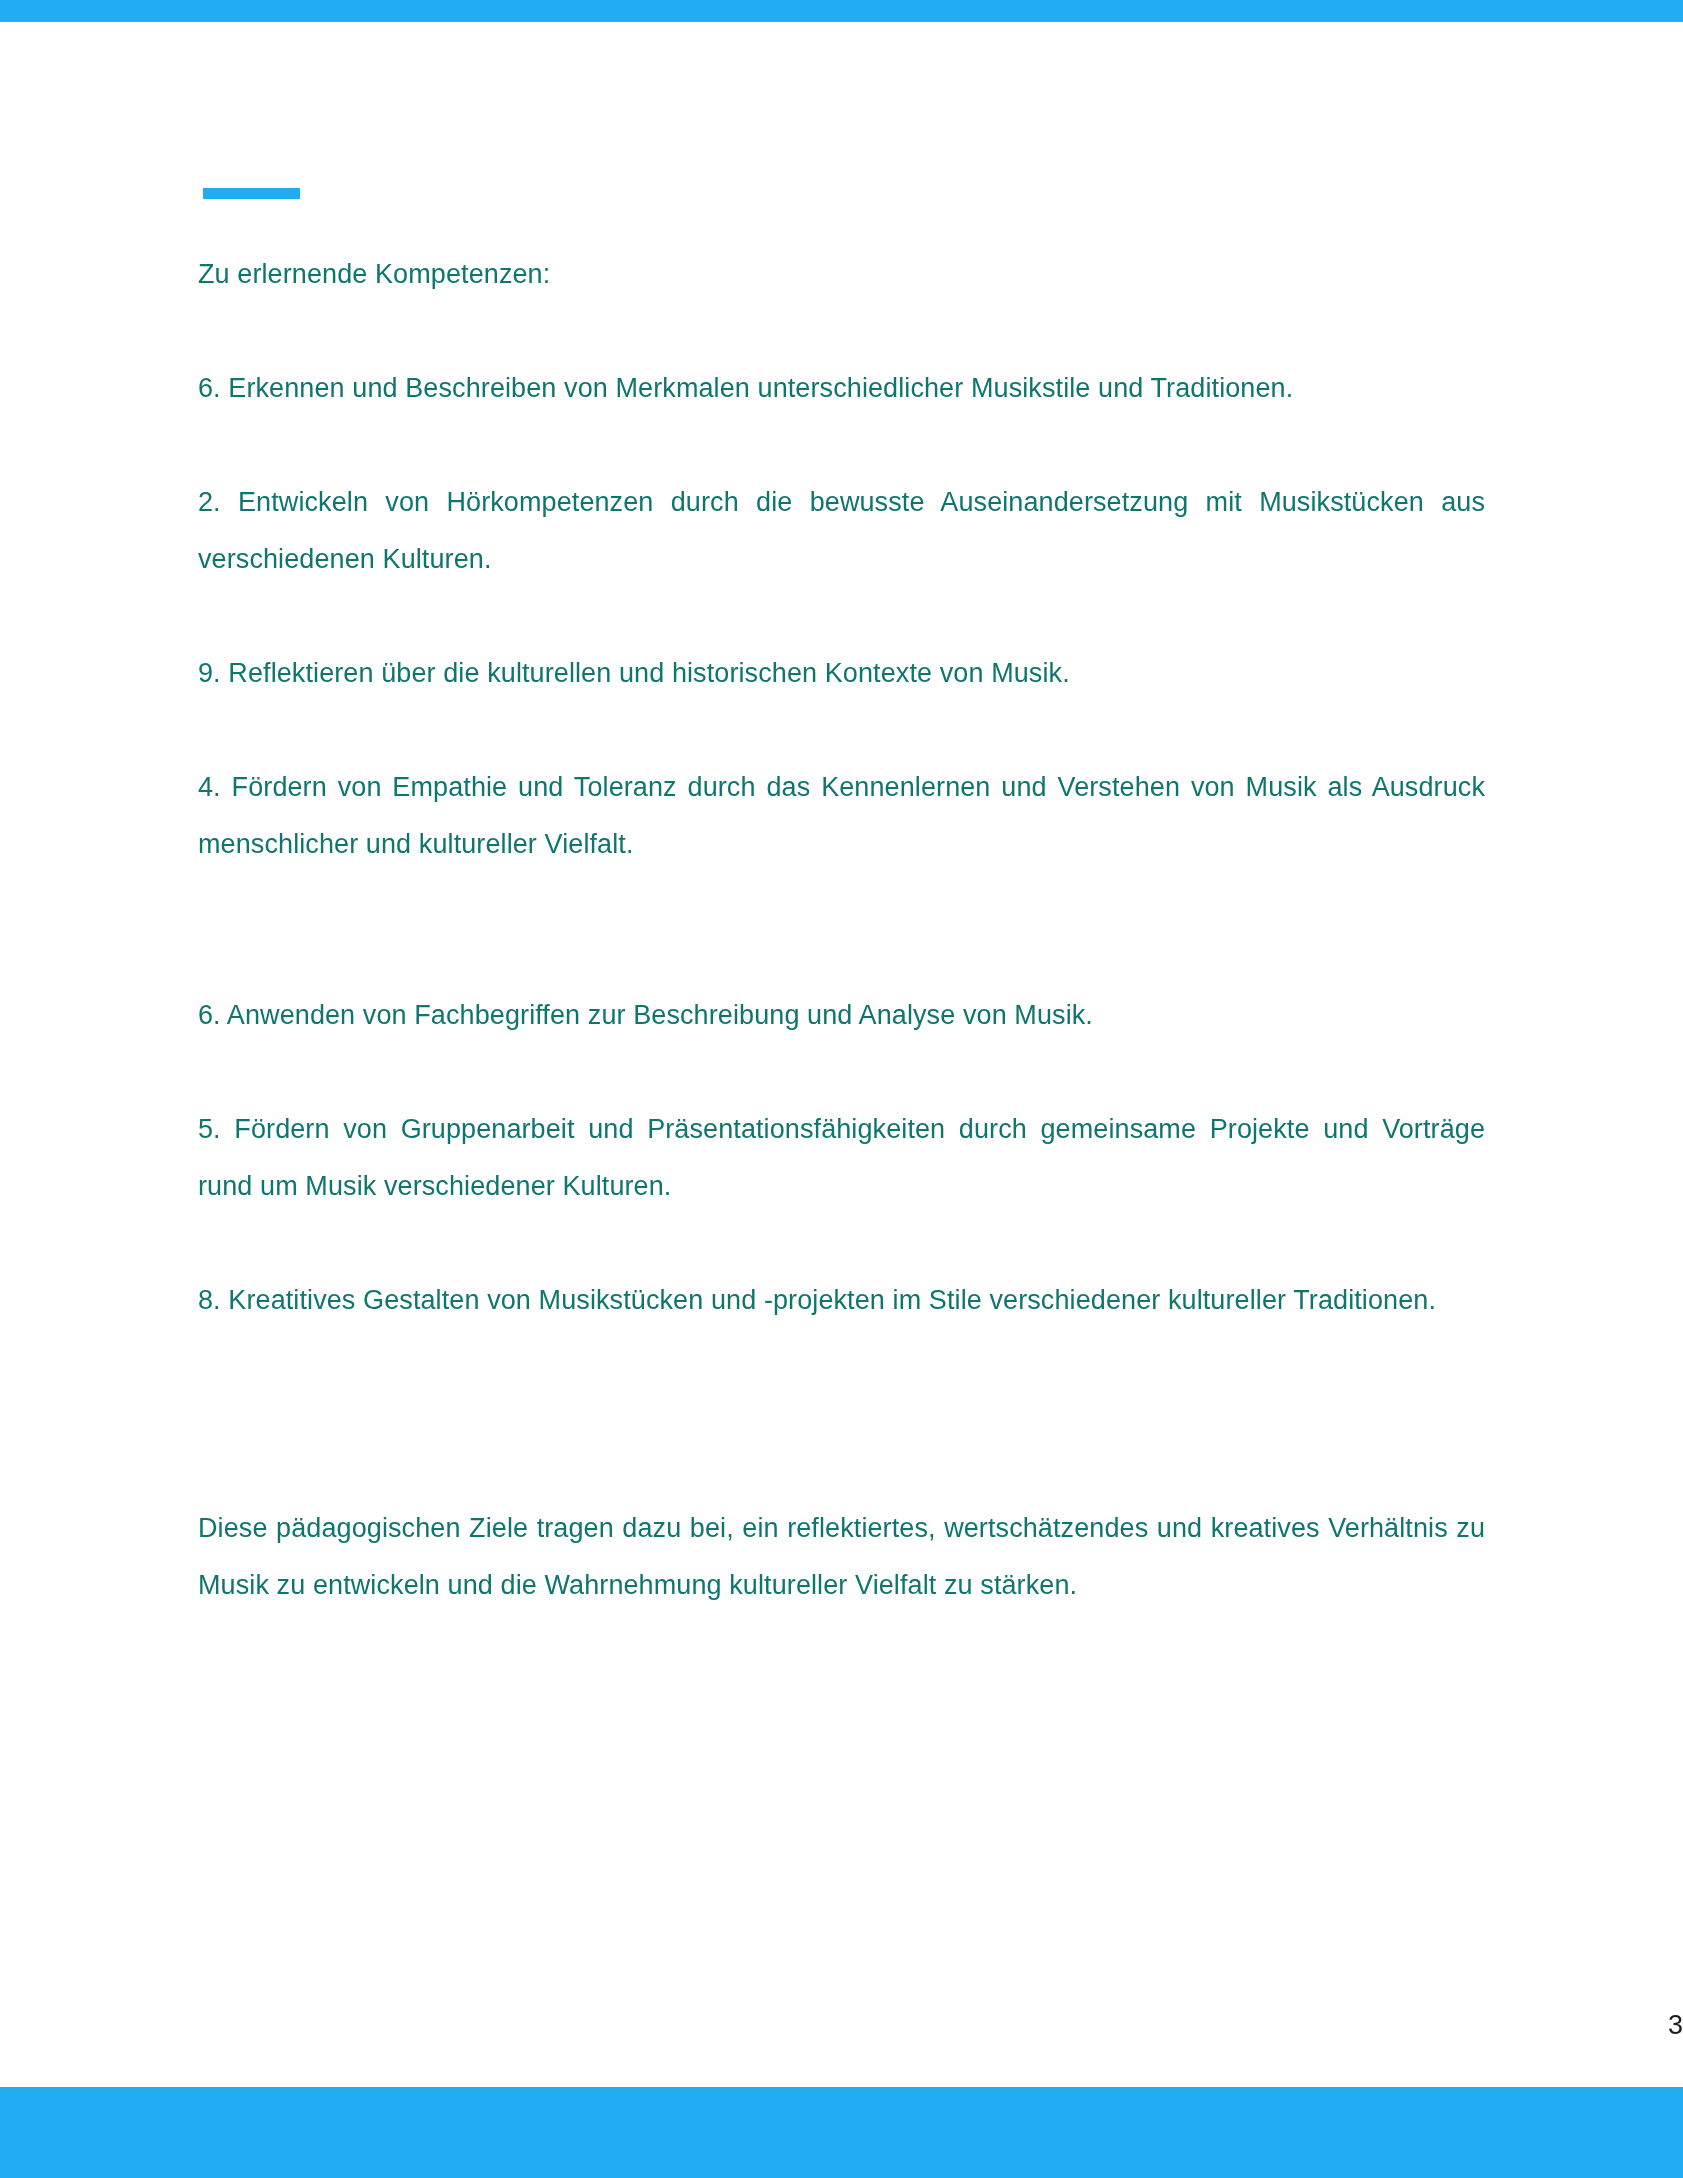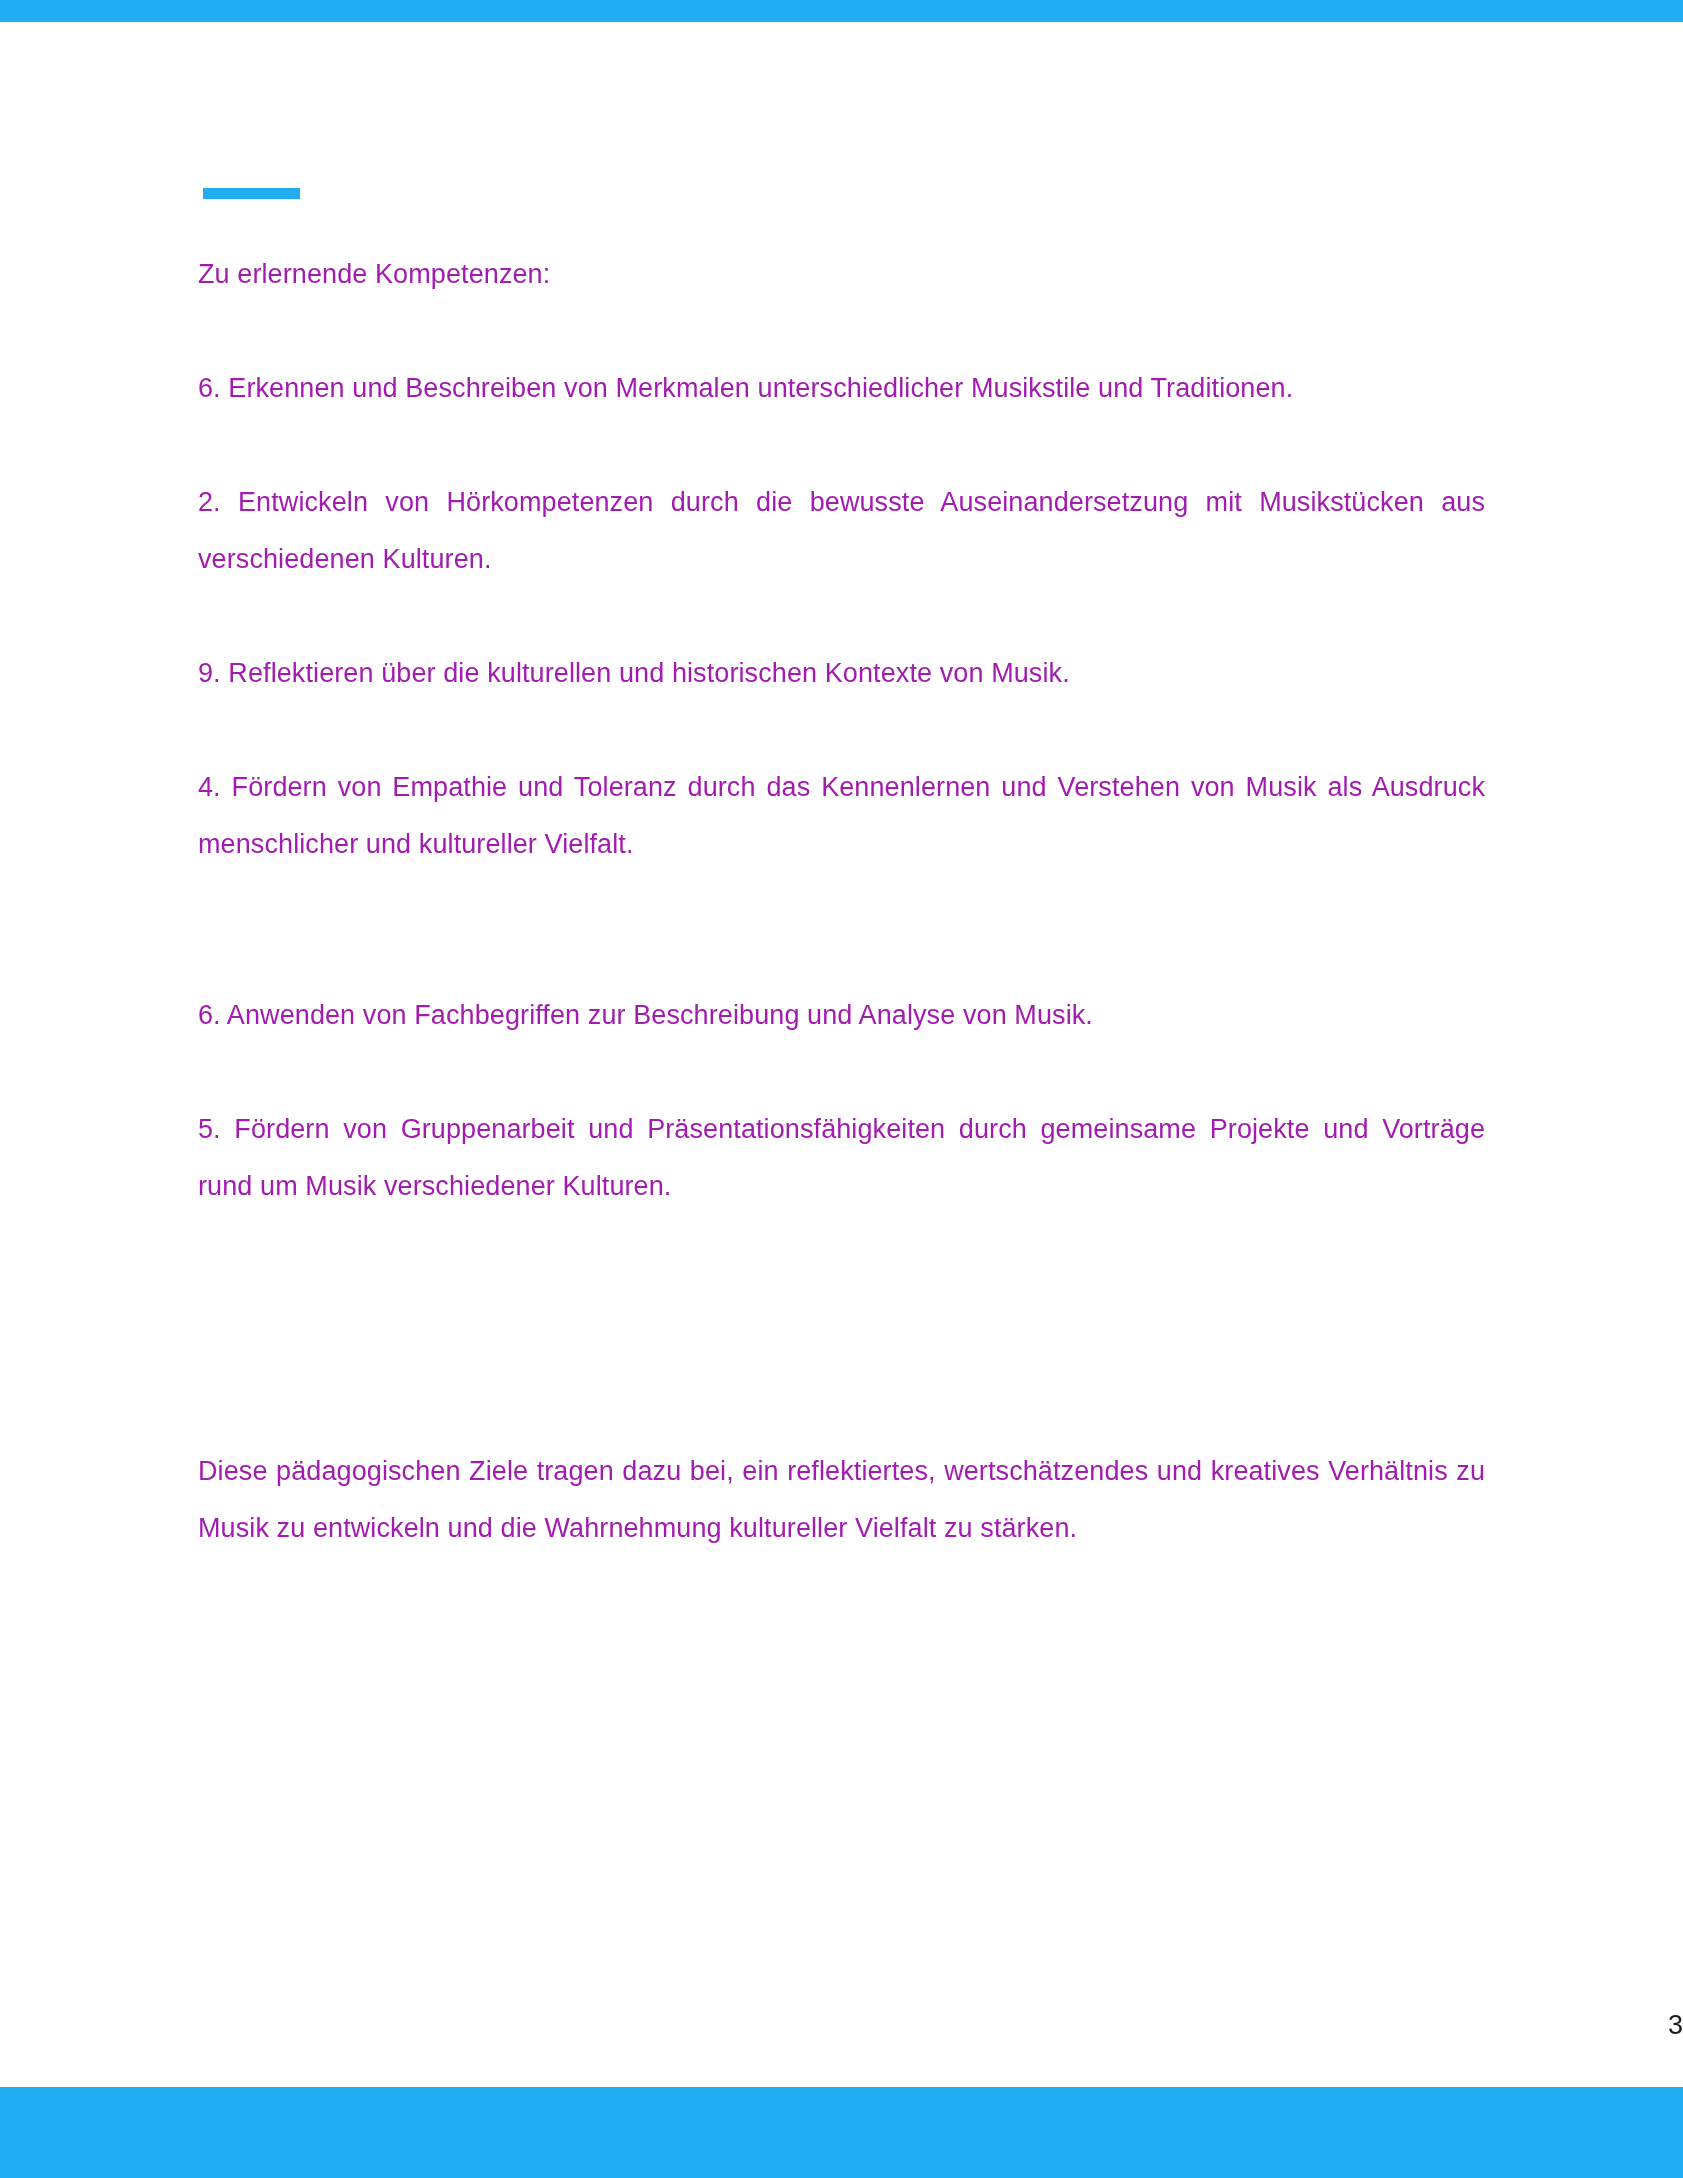--- a/index.html
+++ b/index.html
@@ -56,21 +56,21 @@
     position: absolute;
     top: 246px;
     left: 0;
     width: 1287px;
   }
   p.para {
     margin: 0 0 0 0;
     padding: 0;
     font-size: 27px;
     line-height: 57px;
-    color: #a21caf;
+    color: #0f766e;
     text-align: justify;
     text-justify: inter-word;
     letter-spacing: 0.1px;
     font-weight: 400;
   }
   p.para.left {
     text-align: left;
   }
   p.spacer {
     height: 57px;
@@ -119,20 +119,21 @@
       <p class="spacer">&nbsp;</p>
 
       <p class="spacer">&nbsp;</p>
 
       <p class="para left">6. Anwenden von Fachbegriffen zur Beschreibung und Analyse von Musik.</p>
       <p class="spacer">&nbsp;</p>
 
       <p class="para">5. Fördern von Gruppenarbeit und Präsentationsfähigkeiten durch gemeinsame Projekte und Vorträge rund um Musik verschiedener Kulturen.</p>
       <p class="spacer">&nbsp;</p>
 
+      <p class="para">8. Kreatitives Gestalten von Musikstücken und -projekten im Stile verschiedener kultureller Traditionen.</p>
 
       <p class="spacer">&nbsp;</p>
       <p class="spacer">&nbsp;</p>
       <p class="spacer">&nbsp;</p>
 
       <p class="para">Diese pädagogischen Ziele tragen dazu bei, ein reflektiertes, wertschätzendes und kreatives Verhältnis zu Musik zu entwickeln und die Wahrnehmung kultureller Vielfalt zu stärken.</p>
 
     </div>
 
     <div class="page-number">3</div>

